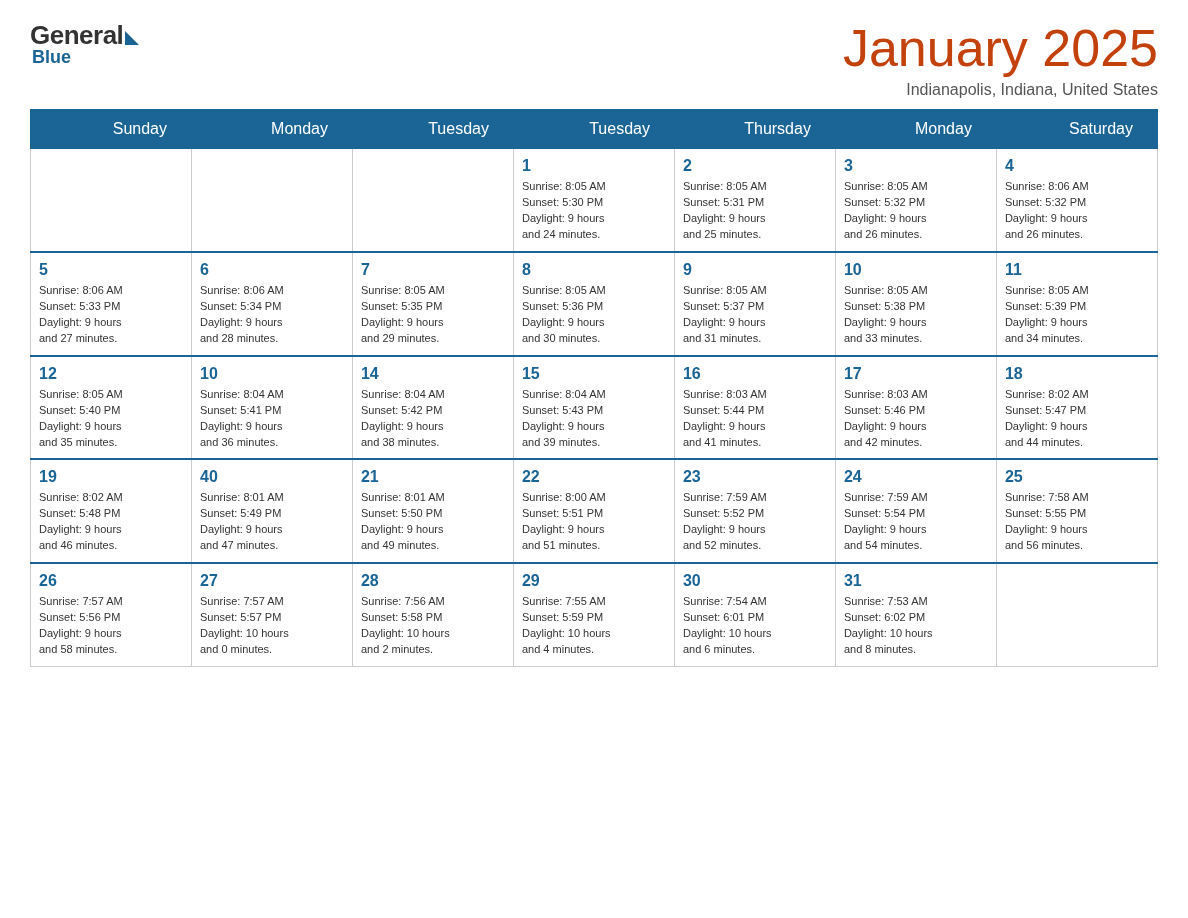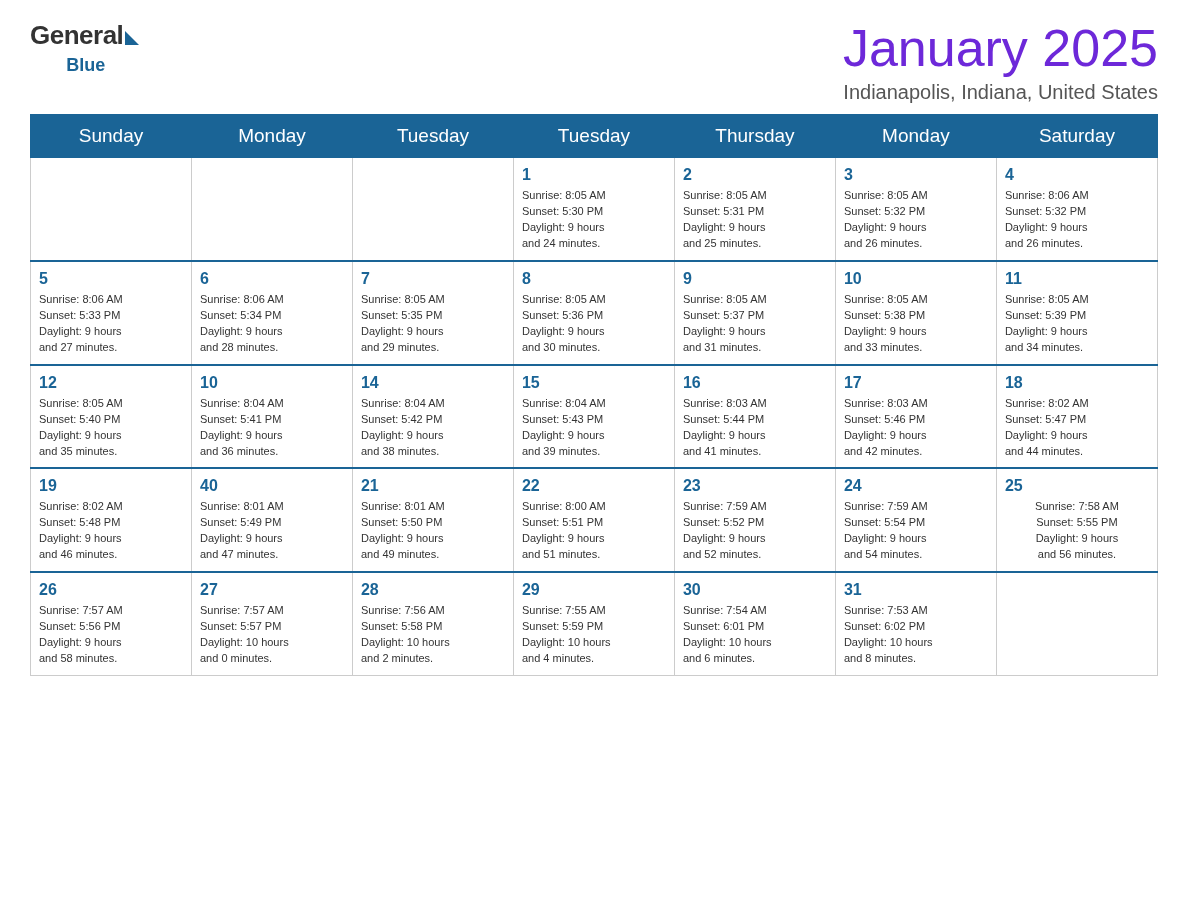--- a/index.html
+++ b/index.html
@@ -12,22 +12,21 @@
     }
     .header-area {
       display: flex;
       justify-content: space-between;
       align-items: flex-start;
       margin-bottom: 10px;
     }
     .logo {
       display: flex;
       flex-direction: column;
-      align-items: center;
-      gap: 8px;
+      align-items: flex-start;
     }
     .logo-top {
       display: flex;
       align-items: center;
     }
     .logo-general {
       font-size: 26px;
       font-weight: bold;
       color: #333;
       letter-spacing: -0.5px;
@@ -47,40 +46,40 @@
       font-weight: bold;
       margin-top: -4px;
       margin-left: 2px;
     }
     .title-area {
       text-align: right;
     }
     .month-title {
       font-size: 52px;
       font-weight: normal;
-      color: #6d28d9;
+      color: #c2410c;
       line-height: 1.1;
     }
     .location {
-      font-size: 20px;
+      font-size: 16px;
       color: #555;
       margin-top: 4px;
     }
     .calendar {
       width: 100%;
       border-collapse: collapse;
       margin-top: 10px;
     }
     .calendar th {
       background: #1a6496;
       color: #fff;
-      padding: 10px 12px;
-      font-size: 19px;
+      padding: 10px 24px;
+      font-size: 16px;
       font-weight: normal;
-      text-align: center;
+      text-align: right;
       border: 1px solid #1a6496;
     }
     .calendar td {
       vertical-align: top;
       padding: 8px 8px;
       border: 1px solid #ccc;
       width: 14.285%;
       min-height: 90px;
       font-size: 13px;
       color: #333;
@@ -308,21 +307,21 @@
         </td>
         <td>
           <span class="day-num">24</span>
           <div class="day-info" style="white-space: pre-line;">Sunrise: 7:59 AM
 Sunset: 5:54 PM
 Daylight: 9 hours
 and 54 minutes.</div>
         </td>
         <td>
           <span class="day-num">25</span>
-          <div class="day-info" style="white-space: pre-line; text-align: center;">Sunrise: 7:58 AM
+          <div class="day-info" style="white-space: pre-line;">Sunrise: 7:58 AM
 Sunset: 5:55 PM
 Daylight: 9 hours
 and 56 minutes.</div>
         </td>
       </tr>
       <tr class="row-divider">
         <td>
           <span class="day-num">26</span>
           <div class="day-info" style="white-space: pre-line;">Sunrise: 7:57 AM
 Sunset: 5:56 PM

